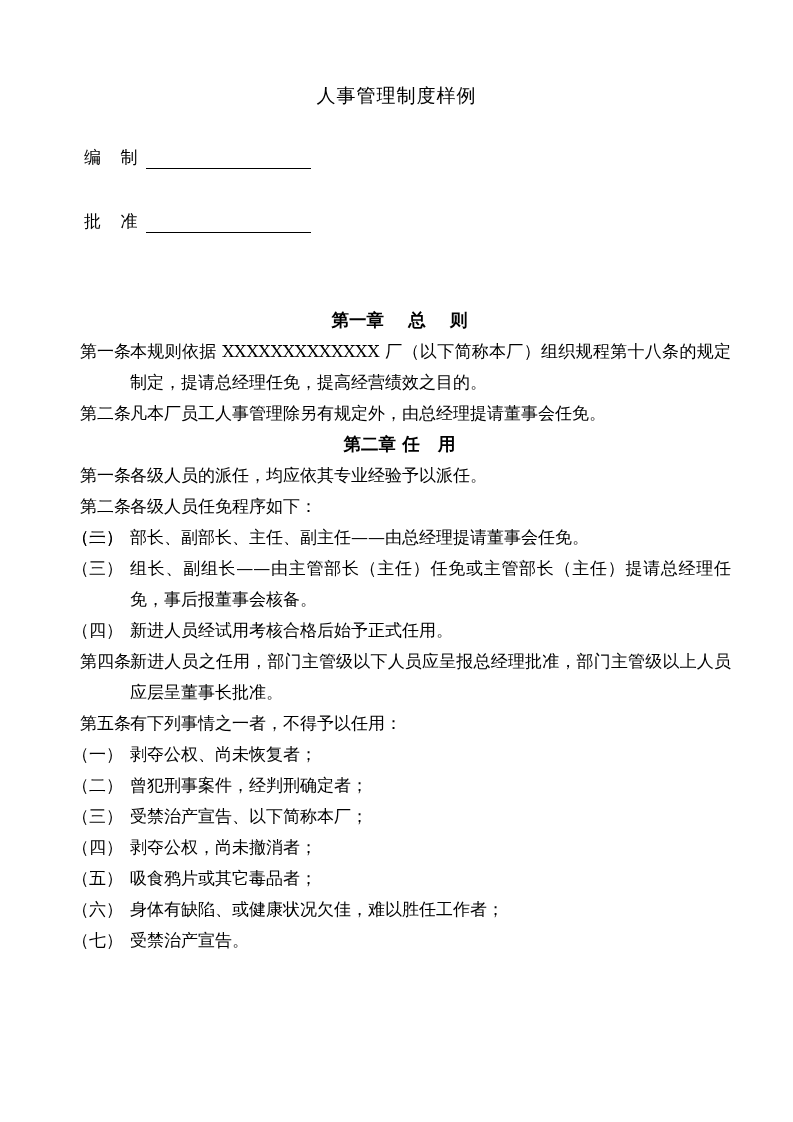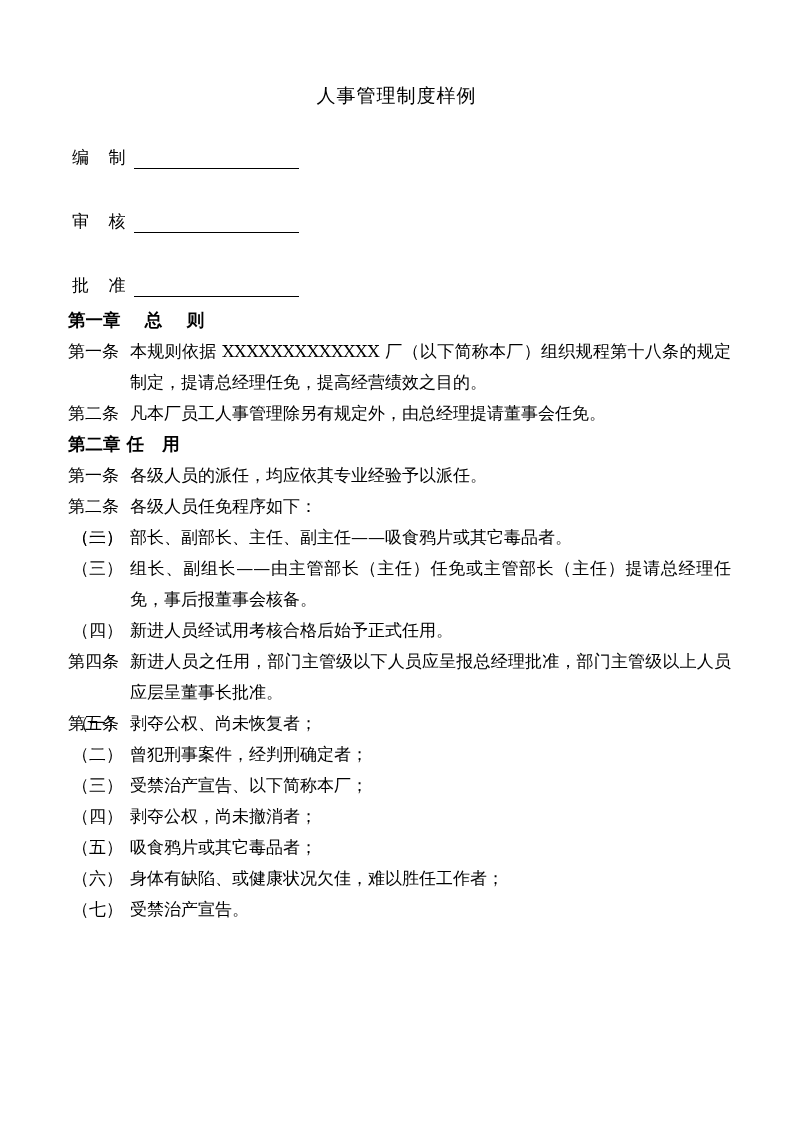--- a/index.html
+++ b/index.html
@@ -27,21 +27,21 @@
     left: 0;
     width: 793px;
     text-align: center;
     font-size: 19px;
     line-height: 28px;
     letter-spacing: 1px;
     font-weight: normal;
   }
   .sign-block {
     position: absolute;
-    left: 72px;
+    left: 84px;
     top: 140px;
     width: 660px;
   }
   .sign-row {
     display: flex;
     align-items: flex-end;
     height: 29px;
     margin-bottom: 35px;
   }
   .sign-label {
@@ -56,39 +56,40 @@
     border-bottom: 1.6px solid #000;
     height: 17px;
   }
   .body-area {
     position: absolute;
     left: 68px;
     top: 305px;
     width: 663px;
   }
   .chapter {
+    text-align: center;
     font-weight: bold;
     font-size: 17.5px;
     line-height: 31px;
     margin: 0;
     white-space: pre;
   }
   .chapter.ch1 { letter-spacing: 0px; }
   .article {
     position: relative;
     font-size: 17px;
     line-height: 31px;
     margin: 0;
     padding-left: 62px;
     text-align: justify;
     text-justify: inter-character;
   }
   .article .lead {
     position: absolute;
-    left: 0;
+    left: 12px;
     top: 0;
     white-space: nowrap;
     letter-spacing: 0px;
   }
   .listitem {
     position: relative;
     font-size: 17px;
     line-height: 31px;
     margin: 0;
     padding-left: 62px;
@@ -108,42 +109,38 @@
 <div class="page">
 
   <h1 class="doc-title">人事管理制度样例</h1>
 
   <div class="sign-block">
     <div class="sign-row">
       <span class="sign-label">编 制</span>
       <span class="sign-rule"></span>
     </div>
     <div class="sign-row">
-      <span class="sign-label">审 核</span>
-      <span class="sign-rule"></span>
-    </div>
-    <div class="sign-row">
       <span class="sign-label">批 准</span>
       <span class="sign-rule"></span>
     </div>
   </div>
 
   <div class="body-area" id="body-area">
       <div class="chapter ch1">第一章    总    则</div>
       <p class="article"><span class="lead">第一条</span><span>本规则依据 XXXXXXXXXXXXX 厂（以下简称本厂）组织规程第十八条的规定制定，提请总经理任免，提高经营绩效之目的。</span></p>
       <p class="article"><span class="lead">第二条</span><span>凡本厂员工人事管理除另有规定外，由总经理提请董事会任免。</span></p>
       <div class="chapter">第二章 任   用</div>
       <p class="article"><span class="lead">第一条</span><span>各级人员的派任，均应依其专业经验予以派任。</span></p>
       <p class="article"><span class="lead">第二条</span><span>各级人员任免程序如下：</span></p>
       <p class="listitem"><span class="marker">（一）</span></p>
-      <p class="listitem"><span class="marker">（二）</span><span>部长、副部长、主任、副主任——吸食鸦片或其它毒品者。</span></p>
+      <p class="listitem"><span class="marker">（二）</span><span>部长、副部长、主任、副主任——由总经理提请董事会任免。</span></p>
       <p class="listitem"><span class="marker">（三）</span><span>组长、副组长——由主管部长（主任）任免或主管部长（主任）提请总经理任免，事后报董事会核备。</span></p>
       <p class="listitem"><span class="marker">（四）</span><span>新进人员经试用考核合格后始予正式任用。</span></p>
       <p class="article"><span class="lead">第四条</span><span>新进人员之任用，部门主管级以下人员应呈报总经理批准，部门主管级以上人员应层呈董事长批准。</span></p>
-      <p class="article"><span class="lead">第五条</span></p>
+      <p class="article"><span class="lead">第五条</span><span>有下列事情之一者，不得予以任用：</span></p>
       <p class="listitem"><span class="marker">（一）</span><span>剥夺公权、尚未恢复者；</span></p>
       <p class="listitem"><span class="marker">（二）</span><span>曾犯刑事案件，经判刑确定者；</span></p>
       <p class="listitem"><span class="marker">（三）</span><span>受禁治产宣告、以下简称本厂；</span></p>
       <p class="listitem"><span class="marker">（四）</span><span>剥夺公权，尚未撤消者；</span></p>
       <p class="listitem"><span class="marker">（五）</span><span>吸食鸦片或其它毒品者；</span></p>
       <p class="listitem"><span class="marker">（六）</span><span>身体有缺陷、或健康状况欠佳，难以胜任工作者；</span></p>
       <p class="listitem"><span class="marker">（七）</span><span>受禁治产宣告。</span></p>
     </div>
 
 </div>

